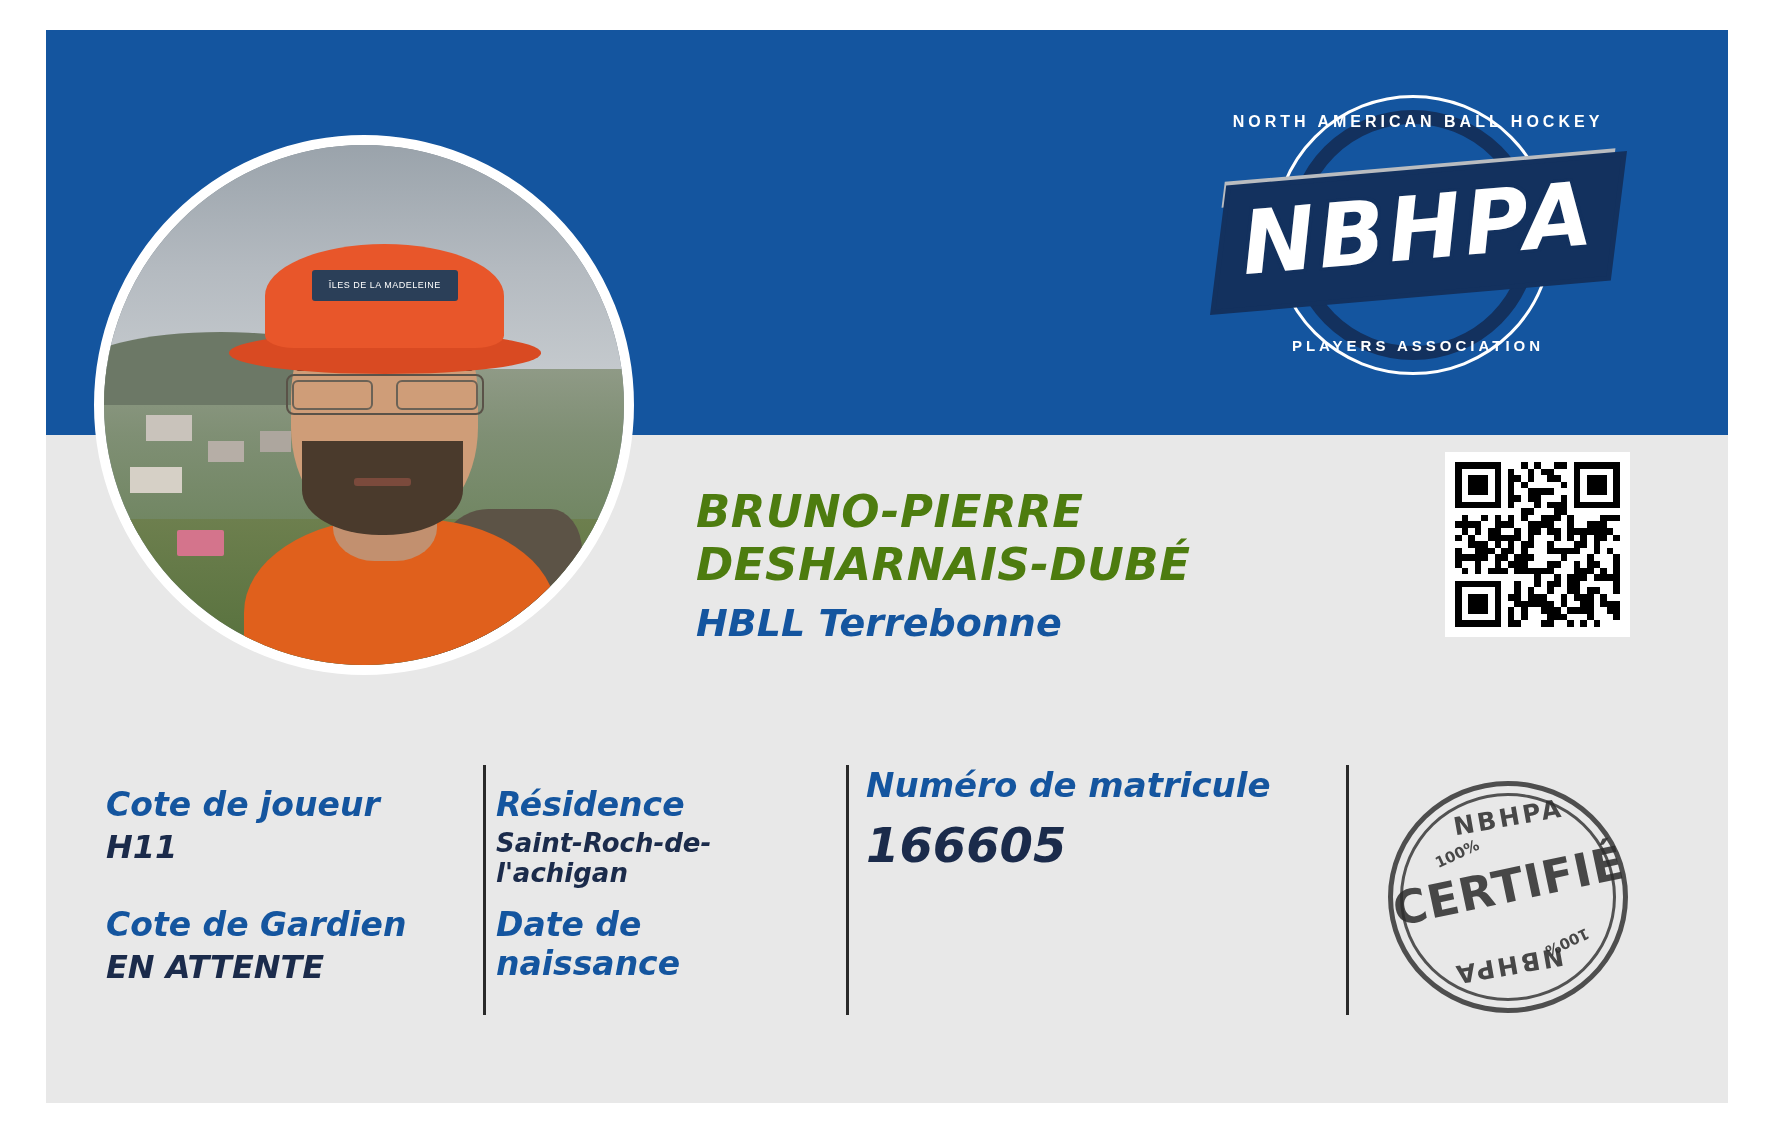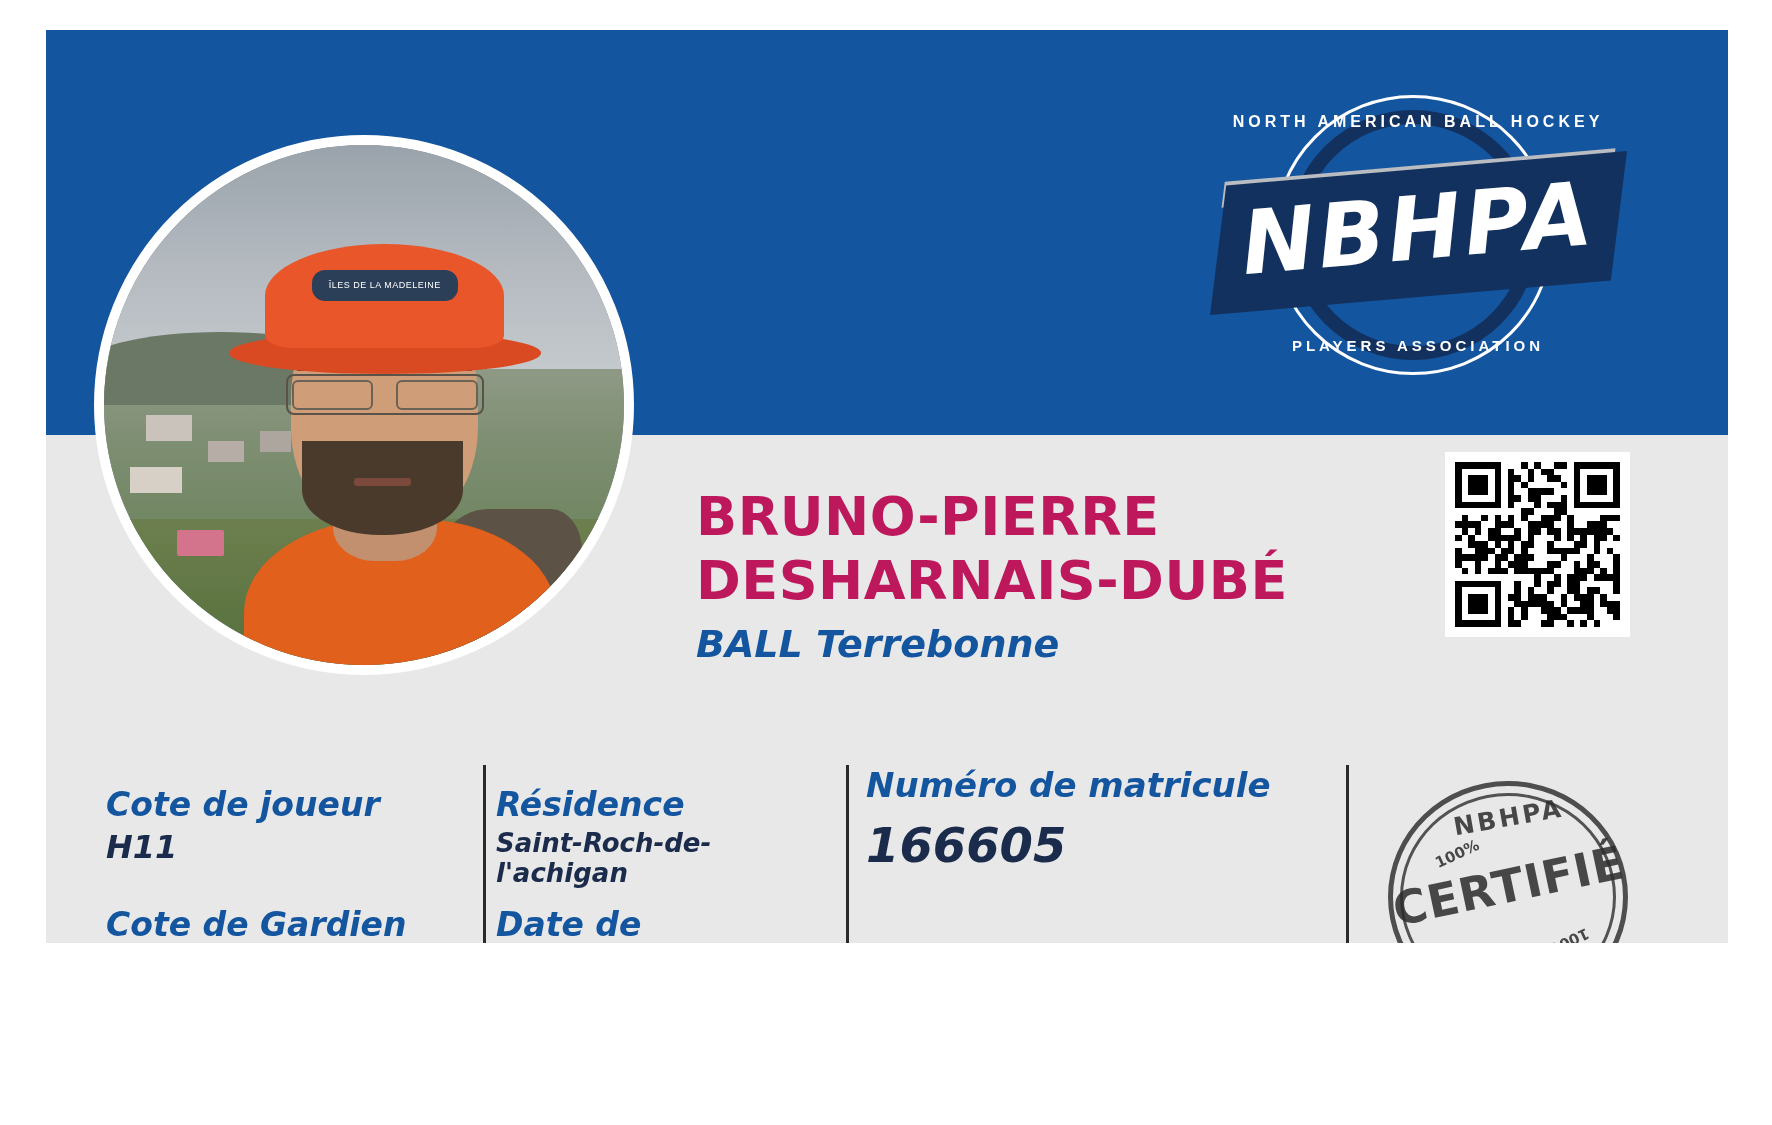--- a/index.html
+++ b/index.html
@@ -11,21 +11,21 @@
     width: 1772px;
     height: 1125px;
     font-family: "Liberation Sans", sans-serif;
     overflow: hidden;
   }
   .card {
     position: absolute;
     left: 46px;
     top: 30px;
     width: 1682px;
-    height: 913px;
+    height: 1073px;
     background: #e8e8e8;
     overflow: hidden;
   }
   
   .header-band {
     position: absolute;
     left: 0;
     top: 0;
     width: 100%;
     height: 405px;
@@ -188,21 +188,21 @@
   .photo .brim {
     position: absolute;
     left: 24%; top: 36%; width: 60%; height: 8%;
     background: #d94a22;
     border-radius: 50%;
   }
   .photo .caplabel {
     position: absolute;
     left: 40%; top: 24%; width: 28%; height: 6%;
     background: #2b3f58;
-    border-radius: 13px;
+    border-radius: 3px;
     color: #fff;
     font-size: 9px;
     text-align: center;
     line-height: 30px;
     letter-spacing: 0.5px;
     overflow: hidden;
   }
   .photo .glasses {
     position: absolute;
     left: 35%; top: 44%; width: 38%; height: 8%;
@@ -246,23 +246,24 @@
   }
   
   .name-block {
     position: absolute;
     left: 650px;
     top: 455px;
     width: 700px;
   }
   .player-name {
     font-family: "DejaVu Sans", sans-serif;
-    font-size: 54px;
+    font-size: 45px;
     font-weight: bold;
-    color: #be185d;
+    font-style: italic;
+    color: #4d7c0f;
     line-height: 1.18;
     letter-spacing: 0.5px;
   }
   .team-name {
     margin-top: 10px;
     font-family: "DejaVu Sans", sans-serif;
     font-size: 38px;
     font-weight: bold;
     font-style: italic;
     color: #14559f;
@@ -426,21 +427,21 @@
     <div class="brow-r"></div>
     <div class="glasses"></div>
     <div class="brim"></div>
     <div class="cap"></div>
     <div class="caplabel">ÎLES DE LA MADELEINE</div>
   </div>
 
   <div class="name-block">
     <div class="player-name">BRUNO-PIERRE</div>
     <div class="player-name">DESHARNAIS-DUBÉ</div>
-    <div class="team-name">BALL Terrebonne</div>
+    <div class="team-name">HBLL Terrebonne</div>
   </div>
 
   <div class="qr">
     <div class="qr-grid" id="qrgrid">
         <i class="on"></i>
         <i class="on"></i>
         <i class="on"></i>
         <i class="on"></i>
         <i class="on"></i>
         <i class="on"></i>

